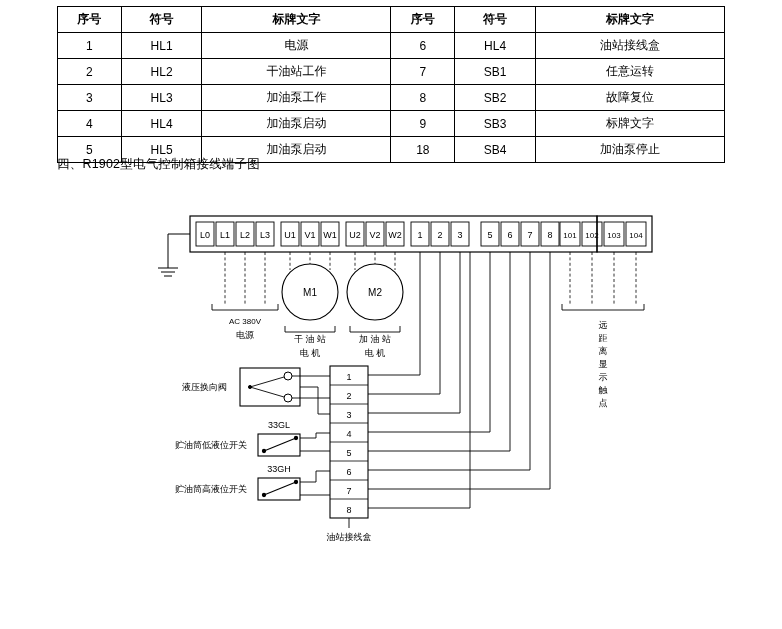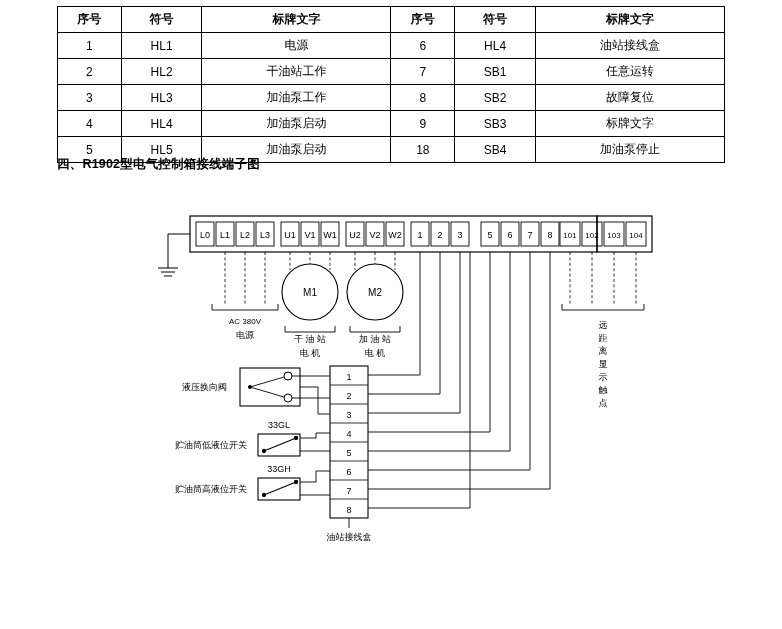--- a/index.html
+++ b/index.html
@@ -43,21 +43,21 @@
   .col-a { width: 60px; }
   .col-b { width: 76px; }
   .col-c { width: 178px; }
 
   
   .section-title {
     position: absolute;
     left: 57px;
     top: 156px;
     font-size: 12.5px;
-    font-weight: bold;
+    font-weight: normal;
     letter-spacing: 0.2px;
   }
 
   
   .diagram {
     position: absolute;
     left: 0;
     top: 176px;
     width: 654px;
     height: 400px;

